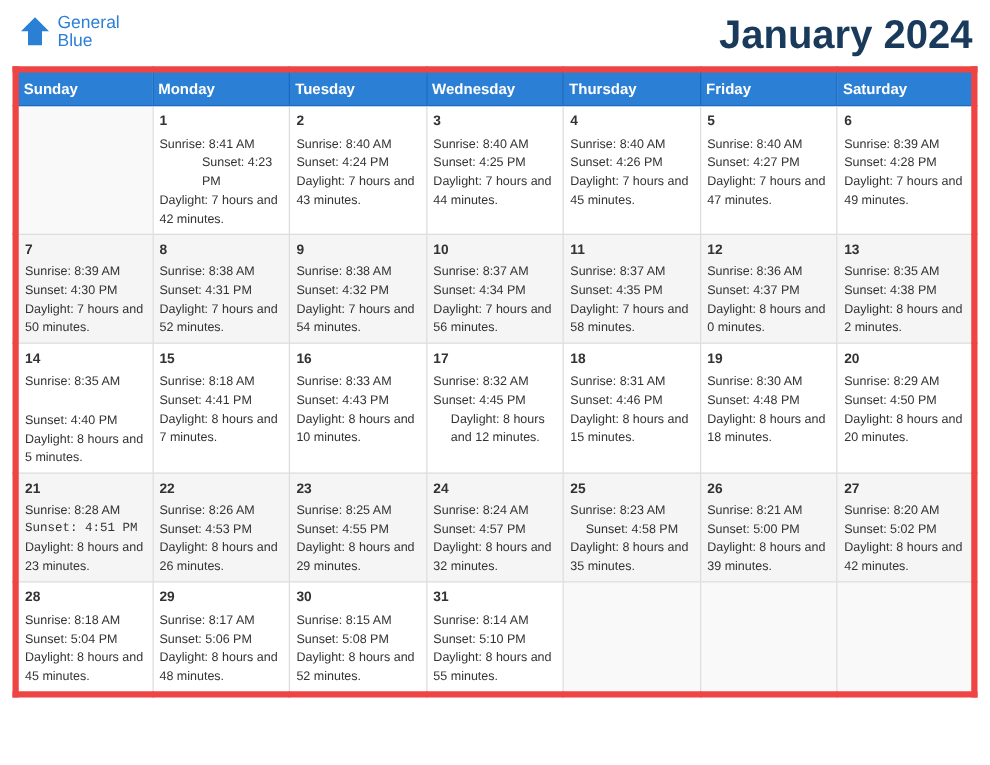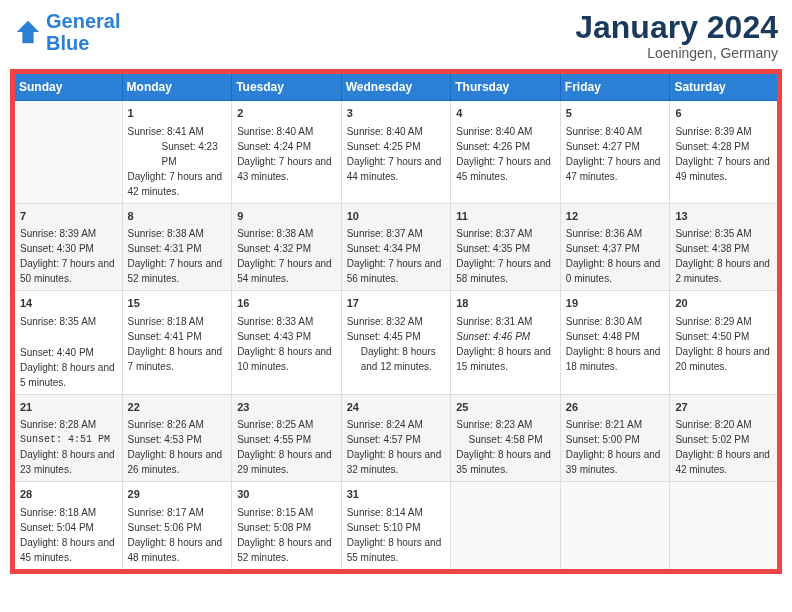--- a/index.html
+++ b/index.html
@@ -16,22 +16,22 @@
       align-items: flex-start;
       margin-bottom: 8px;
       padding: 0 4px;
     }
     .logo {
       display: flex;
       align-items: center;
       gap: 4px;
     }
     .logo-text {
-      font-size: 20px;
-      font-weight: bold;
+      font-size: 14px;
+      font-weight: normal;
       color: #1a3a5c;
       line-height: 1.1;
     }
     .logo-text span {
       color: #2b7fd4;
     }
     .logo-icon {
       width: 28px;
       height: 28px;
     }
@@ -97,21 +97,20 @@
       <polygon points="20,4 36,20 28,20 28,36 12,36 12,20 4,20" fill="#2b7fd4"></polygon>
     </svg>
     <div>
       <div class="logo-text">
         <span>General</span><br><span style="color:#2b7fd4">Blue</span>
       </div>
     </div>
   </div>
   <div class="title-block">
     <div class="month-title">January 2024</div>
-    <div class="location">Loeningen, Germany</div>
   </div>
 </div>
 
 <table>
   <thead>
     <tr id="header-row">
         <th>Sunday</th>
         <th>Monday</th>
         <th>Tuesday</th>
         <th>Wednesday</th>
@@ -225,21 +224,21 @@
         </td>
         <td>
           <span class="day-num">17</span>
           <span style="display: block;">Sunrise: 8:32 AM</span>
           <span style="display: block;">Sunset: 4:45 PM</span>
           <span style="display: block; margin-left: 14px;">Daylight: 8 hours and 12 minutes.</span>
         </td>
         <td>
           <span class="day-num">18</span>
           <span style="display: block;">Sunrise: 8:31 AM</span>
-          <span style="display: block; font-style: italic;">Sunset: 4:46 PM</span>
+          <span style="display: block;">Sunset: 4:46 PM</span>
           <span style="display: block;">Daylight: 8 hours and 15 minutes.</span>
         </td>
         <td>
           <span class="day-num">19</span>
           <span style="display: block;">Sunrise: 8:30 AM</span>
           <span style="display: block;">Sunset: 4:48 PM</span>
           <span style="display: block;">Daylight: 8 hours and 18 minutes.</span>
         </td>
         <td>
           <span class="day-num">20</span>

